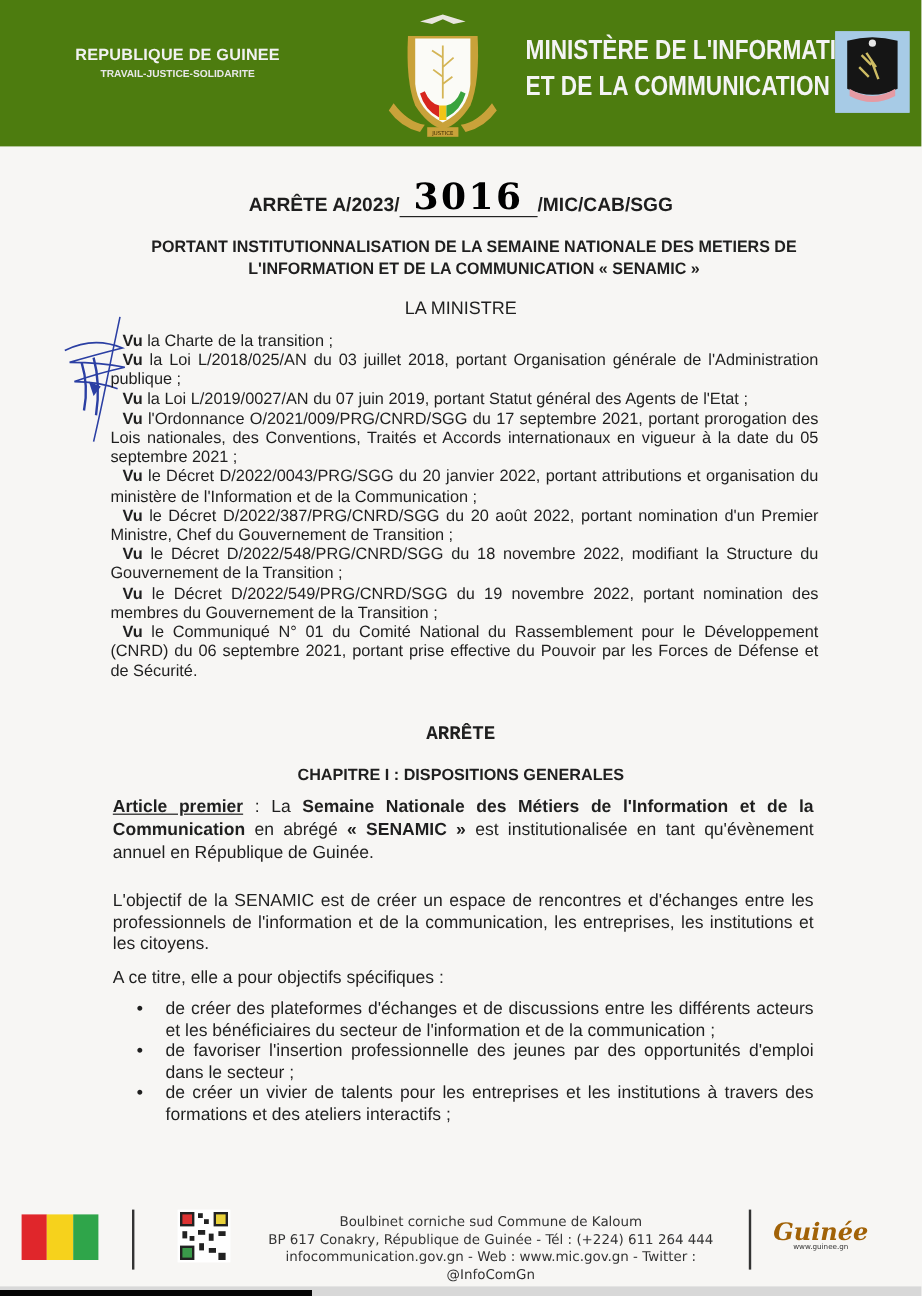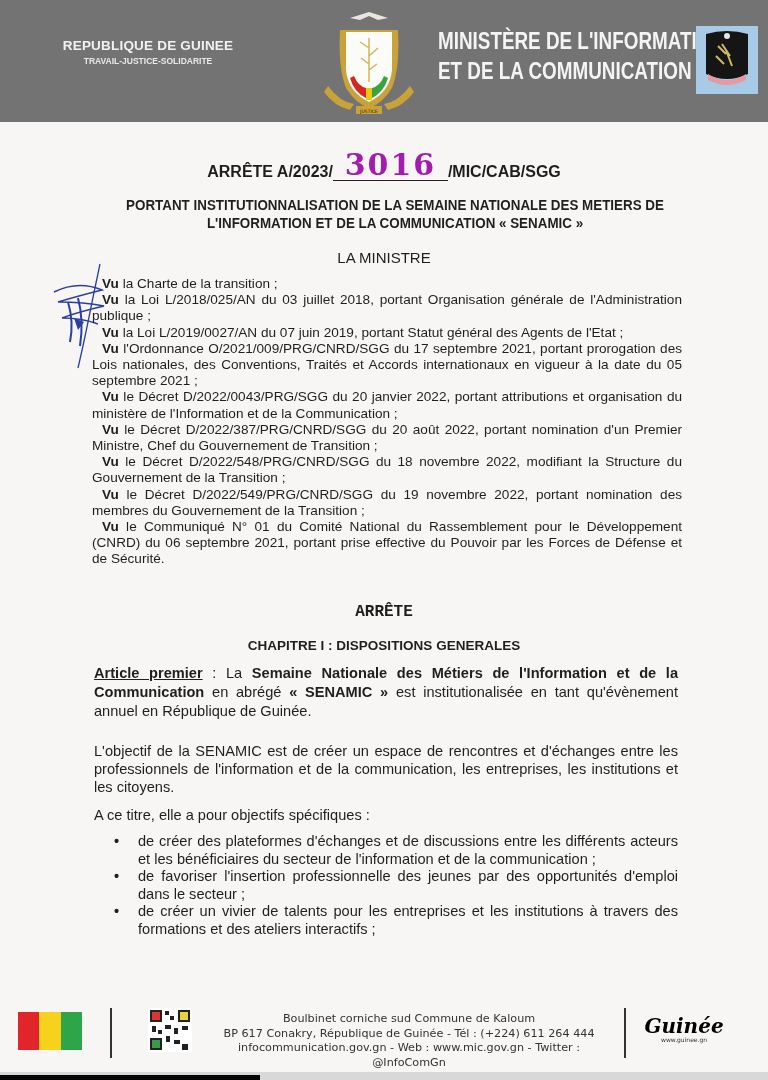--- a/index.html
+++ b/index.html
@@ -1,26 +1,26 @@
 <!DOCTYPE html>
 <html><head>
 <meta charset="utf-8">
 <style>
   html, body { margin:0; padding:0; }
   body { width:768px; height:1080px; background:#f7f6f4; position:relative; overflow:hidden; font-family:"DejaVu Sans", sans-serif; color:#1f1f1f; }
 
-  .banner { position:absolute; left:0; top:0; width:768px; height:122px; background:#737373; }
+  .banner { position:absolute; left:0; top:0; width:768px; height:122px; background:#4d7c0f; }
   .rep-title { position:absolute; left:48px; top:38px; width:200px; text-align:center; color:#f2f2f2; font-weight:bold; font-size:13.5px; letter-spacing:0.2px; font-family:"Liberation Sans", sans-serif; }
   .rep-motto { position:absolute; left:48px; top:56px; width:200px; text-align:center; color:#e8e8e8; font-weight:bold; font-size:8.5px; font-family:"Liberation Sans", sans-serif; }
   .coat { position:absolute; left:320px; top:8px; width:98px; height:108px; }
   .min-title { position:absolute; left:438px; top:26px; width:250px; color:#f4f4f4; font-weight:bold; font-size:23px; line-height:30px; font-family:"Liberation Sans", sans-serif; transform:scaleX(0.82); transform-origin:left top; white-space:nowrap; }
   .min-logo { position:absolute; left:696px; top:26px; width:62px; height:68px; background:#a9cde8; }
 
   .arrete-line { position:absolute; left:0; top:150px; width:768px; text-align:center; font-weight:bold; font-size:16px; font-family:"Liberation Sans", sans-serif; color:#1e1e1e; }
-  .arrete-line .num { display:inline-block; width:115px; border-bottom:1.5px solid #222; text-align:center; color:#a21caf; font-family:"DejaVu Serif", serif; font-size:30px; font-weight:bold; line-height:30px; vertical-align:bottom; letter-spacing:2px; }
+  .arrete-line .num { display:inline-block; width:115px; border-bottom:1.5px solid #222; text-align:center; color:#000000; font-family:"DejaVu Serif", serif; font-size:30px; font-weight:bold; line-height:30px; vertical-align:bottom; letter-spacing:2px; }
   .portant { position:absolute; left:100px; top:197px; width:590px; text-align:center; font-weight:bold; font-size:13.8px; line-height:18px; font-family:"Liberation Sans", sans-serif; transform:scaleX(0.97); }
   .la-ministre { position:absolute; left:0; top:249px; width:768px; text-align:center; font-weight:normal; font-size:15px; font-family:"Liberation Sans", sans-serif; }
 
   .vu-block { position:absolute; left:92px; top:276px; width:590px; font-size:13.6px; line-height:16.2px; text-align:justify; font-family:"Liberation Sans", sans-serif; }
   .vu-item { margin:0; text-align-last:left; }
   .vu-item b { font-weight:bold;margin-left:10px; }
 
   .signature { position:absolute; left:48px; top:262px; width:70px; height:110px; }
 
   .arrete-head { position:absolute; left:0; top:603px; width:768px; text-align:center; font-weight:bold; font-size:16px; font-family:Liberation Mono, monospace; }
@@ -38,21 +38,21 @@
   .bullets li { position:relative; padding-left:26px; text-align:justify; margin-bottom:0; }
   .bullets li .dot { position:absolute; left:2px; top:0; font-weight:bold; }
 
   .footer { position:absolute; left:0; top:1000px; width:768px; height:64px; }
   .flag { position:absolute; left:18px; top:12px; width:64px; height:38px; display:flex; }
   .flag span { flex:1; }
   .vsep { position:absolute; top:8px; width:2px; height:50px; background:#333; }
   .qr { position:absolute; left:148px; top:8px; width:44px; height:44px; background:#fff; }
   .addr { position:absolute; left:200px; top:12px; width:418px; text-align:center; font-size:11.2px; line-height:14.5px; color:#333; font-family:"DejaVu Sans", sans-serif; }
   .guinee-brand { position:absolute; left:644px; top:14px; width:80px; text-align:center; }
-  .guinee-brand .word { color:#000000; font-family:"DejaVu Serif", serif; font-style:italic; font-weight:bold; font-size:20px; }
+  .guinee-brand .word { color:#a16207; font-family:"DejaVu Serif", serif; font-style:italic; font-weight:bold; font-size:20px; }
   .guinee-brand .site { font-size:6px; color:#333; display:block; margin-top:-2px; }
   .bottom-bar { position:absolute; left:0; top:1072px; width:768px; height:8px; background:#d8d8d8; }
   .bottom-bar .ink { position:absolute; left:0; top:3px; width:260px; height:5px; background:#050505; }
 </style>
 </head>
 <body>
 
 <div class="banner">
   <div class="rep-title">REPUBLIQUE DE GUINEE</div>
   <div class="rep-motto">TRAVAIL-JUSTICE-SOLIDARITE</div>

